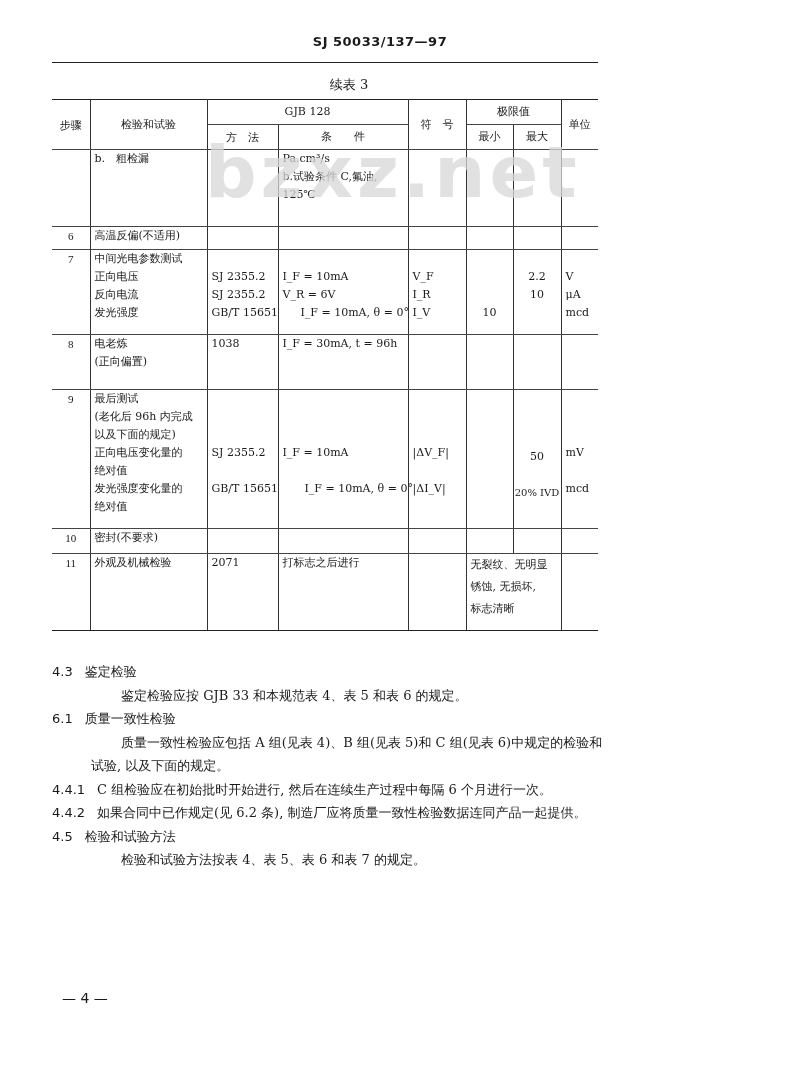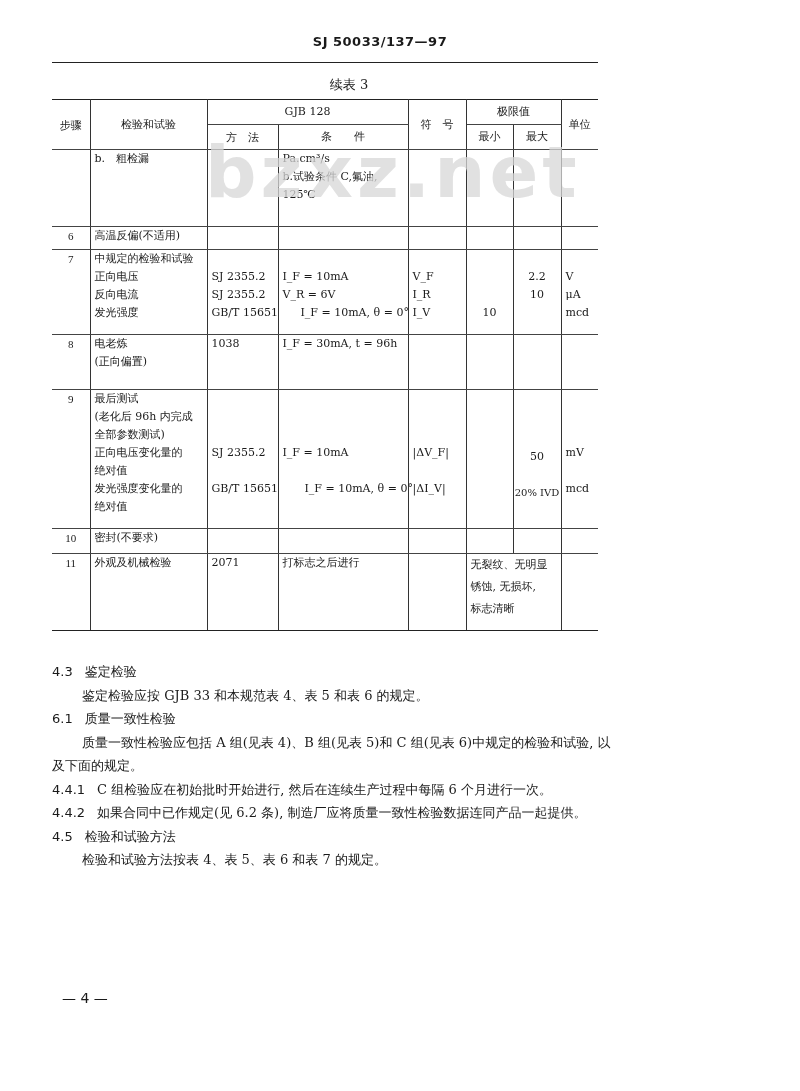--- a/index.html
+++ b/index.html
@@ -51,21 +51,21 @@
     position: absolute; left: 205px; top: 132px;
     font-family: "DejaVu Sans", sans-serif; font-weight: bold;
     font-size: 72px; letter-spacing: 4px; color: #d8d8d8;
     opacity: 0.75; pointer-events: none; line-height: 80px;
   }
   .body-text {
     position: absolute; left: 52px; top: 660px; width: 560px;
     font-size: 13px; line-height: 23.5px;
   }
   .sec-num { font-family: "DejaVu Sans", sans-serif; font-weight: normal; margin-right: 12px; }
-  .para { text-indent: 30px; }
+  .para { text-indent: 30px; margin-left: 39px; }
   .page-num {
     position: absolute; left: 62px; top: 990px;
     font-size: 14px; font-family: "DejaVu Sans", sans-serif;
   }
 </style>
 </head>
 <body>
 
 <div class="doc-header">SJ 50033/137—97</div>
 <div class="header-rule"></div>
@@ -120,21 +120,21 @@
     <td></td>
     <td></td>
     <td></td>
     <td></td>
     <td></td>
   </tr>
 
   <tr class="row-7">
     <td class="c-step">7</td>
     <td class="stack">
-      <div>中规定的检验和试验</div>
+      <div>中间光电参数测试</div>
       <div>正向电压</div>
       <div>反向电流</div>
       <div>发光强度</div>
     </td>
     <td class="stack">
       <div></div>
       <div>SJ 2355.2</div>
       <div>SJ 2355.2</div>
       <div>GB/T 15651</div>
     </td>
@@ -182,21 +182,21 @@
     <td></td>
     <td></td>
     <td></td>
   </tr>
 
   <tr class="row-9">
     <td class="c-step">9</td>
     <td class="stack">
       <div>最后测试</div>
       <div>(老化后 96h 内完成</div>
-      <div>全部参数测试)</div>
+      <div>以及下面的规定)</div>
       <div>正向电压变化量的</div>
       <div>绝对值</div>
       <div>发光强度变化量的</div>
       <div>绝对值</div>
     </td>
     <td class="stack">
       <div></div>
           <div></div>
           <div></div>
       <div>SJ 2355.2</div>

